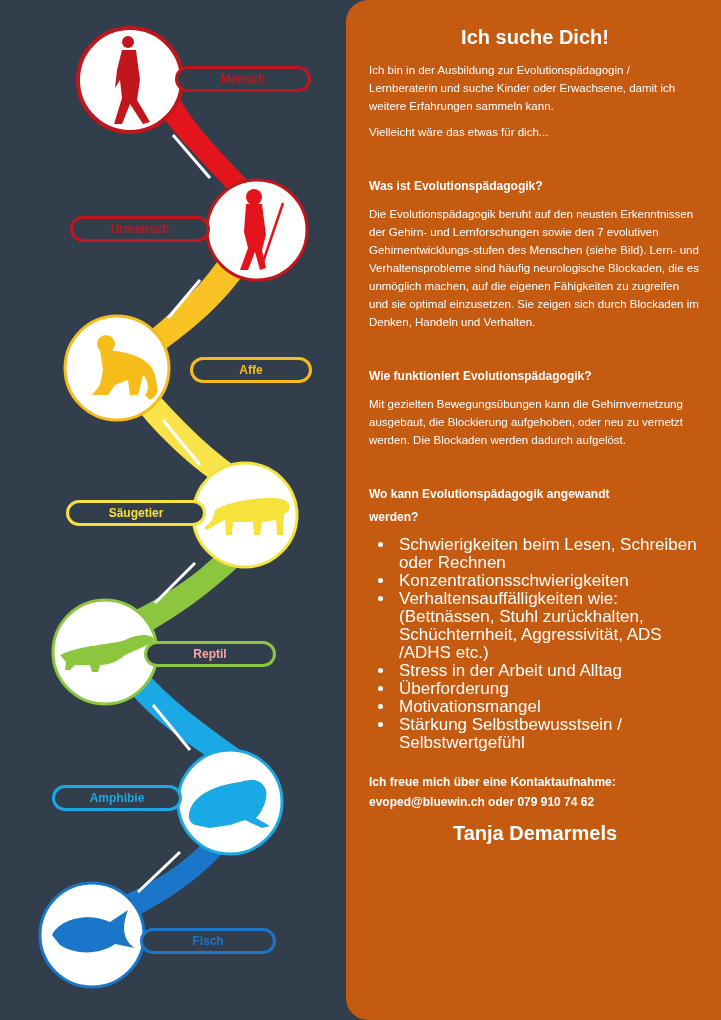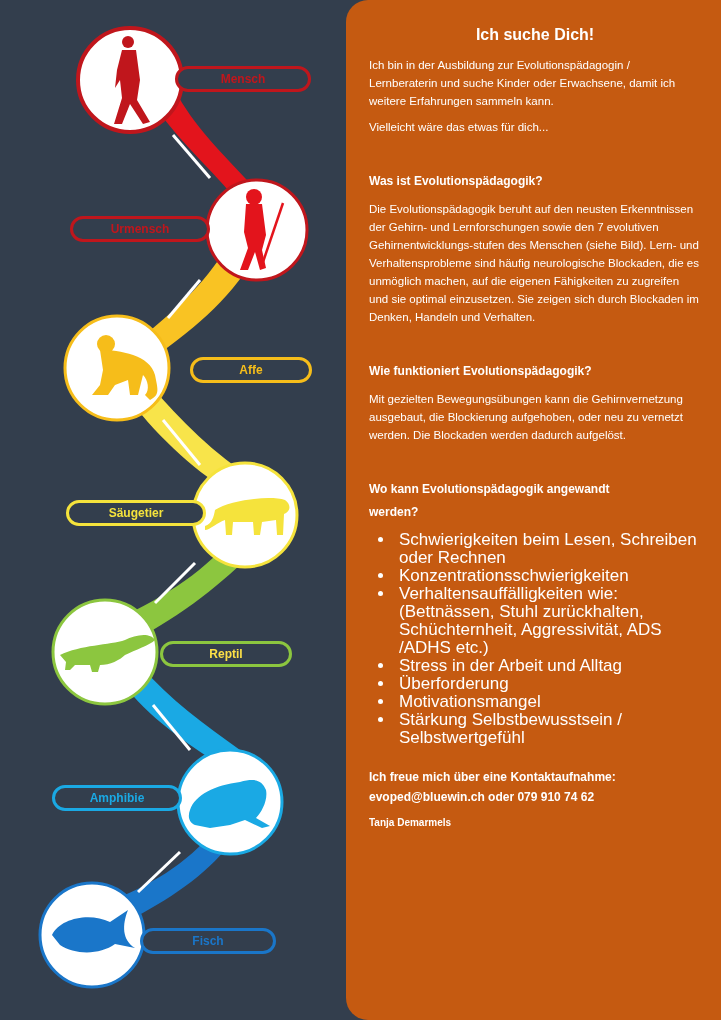--- a/index.html
+++ b/index.html
@@ -14,27 +14,27 @@
     position: absolute; height: 26px; border-radius: 14px; border: 3px solid;
     box-sizing: border-box; font-size: 12px; line-height: 20px; text-align: center;
     background: #333e4d;
     font-weight: bold;
   }
   #panel {
     position: absolute; left: 346px; top: 0; width: 375px; height: 1020px;
     background: #c55a11; border-radius: 22px 0 0 22px; box-sizing: border-box;
     padding: 26px 20px 0 23px; color: #fff;
   }
-  .title { text-align: center; font-weight: bold; font-size: 16px; margin: 0 0 12px 0; }
+  .title { text-align: center; font-weight: bold; font-size: 20px; margin: 0 0 12px 0; }
   .p { font-size: 11.5px; line-height: 18px; margin: 0 0 8px 0; }
   .h { font-weight: bold; font-size: 12px; line-height: 23px; margin: 0 0 7px 0; }
   ul.bullets { margin: 0; padding: 0 0 0 26px; font-size: 17px; line-height: 18px; }
   ul.bullets li { margin: 0; padding-left: 4px; }
   .bold-p { font-weight: bold; font-size: 12px; line-height: 20px; margin: 0; }
-  .sig { text-align: left; font-weight: bold; font-size: 10px; margin: 10px 0 0 0; }
+  .sig { text-align: center; font-weight: bold; font-size: 20px; margin: 10px 0 0 0; }
 </style>
 </head>
 <body>
 
 <div id="left">
   <svg width="346" height="1020" viewBox="0 0 346 1020">
 
     <g>
       <path d="M150,100 C185,150 215,170 248,215 L270,205 C230,160 195,130 175,90 Z" fill="#e3141c"></path>
       <line x1="173" y1="135" x2="210" y2="178" stroke="#fff" stroke-width="3"></line>
@@ -105,21 +105,21 @@
       <g fill="#1a76c9">
         <path d="M52,935 C60,918 90,912 110,922 L128,910 C122,925 122,940 135,948 L115,944 C100,955 75,955 60,945 Z"></path>
       </g>
     </g>
   </svg>
 
   <div class="stage-label" style="left:175px;top:66px;width:136px;border-color:#c0161c;color:#c0161c;">Mensch</div>
   <div class="stage-label" style="left:70px;top:216px;width:140px;border-color:#c0161c;color:#c0161c;">Urmensch</div>
   <div class="stage-label" style="left:170px;top:357px;width:122px;border-color:#f6bd1a;color:#f6bd1a;margin-left:20px;">Affe</div>
   <div class="stage-label" style="left:66px;top:500px;width:140px;border-color:#f5e33c;color:#f5e33c;text-align:center;">Säugetier</div>
-  <div class="stage-label" style="left:160px;top:641px;width:132px;border-color:#8cc63f;color:#fde047;">Reptil</div>
+  <div class="stage-label" style="left:144px;top:641px;width:132px;border-color:#8cc63f;color:#fca5a5;">Reptil</div>
   <div class="stage-label" style="left:52px;top:785px;width:130px;border-color:#1aa9e4;color:#1aa9e4;">Amphibie</div>
   <div class="stage-label" style="left:140px;top:928px;width:136px;border-color:#1a76c9;color:#1a76c9;">Fisch</div>
 </div>
 
 <div id="panel">
   <div class="title">Ich suche Dich!</div>
   <p class="p">Ich bin in der Ausbildung zur Evolutionspädagogin / Lernberaterin und suche Kinder oder Erwachsene, damit ich weitere Erfahrungen sammeln kann.</p>
   <p class="p" style="margin-bottom:34px;">Vielleicht wäre das etwas für dich...</p>
 
   <div class="h">Was ist Evolutionspädagogik?</div>

